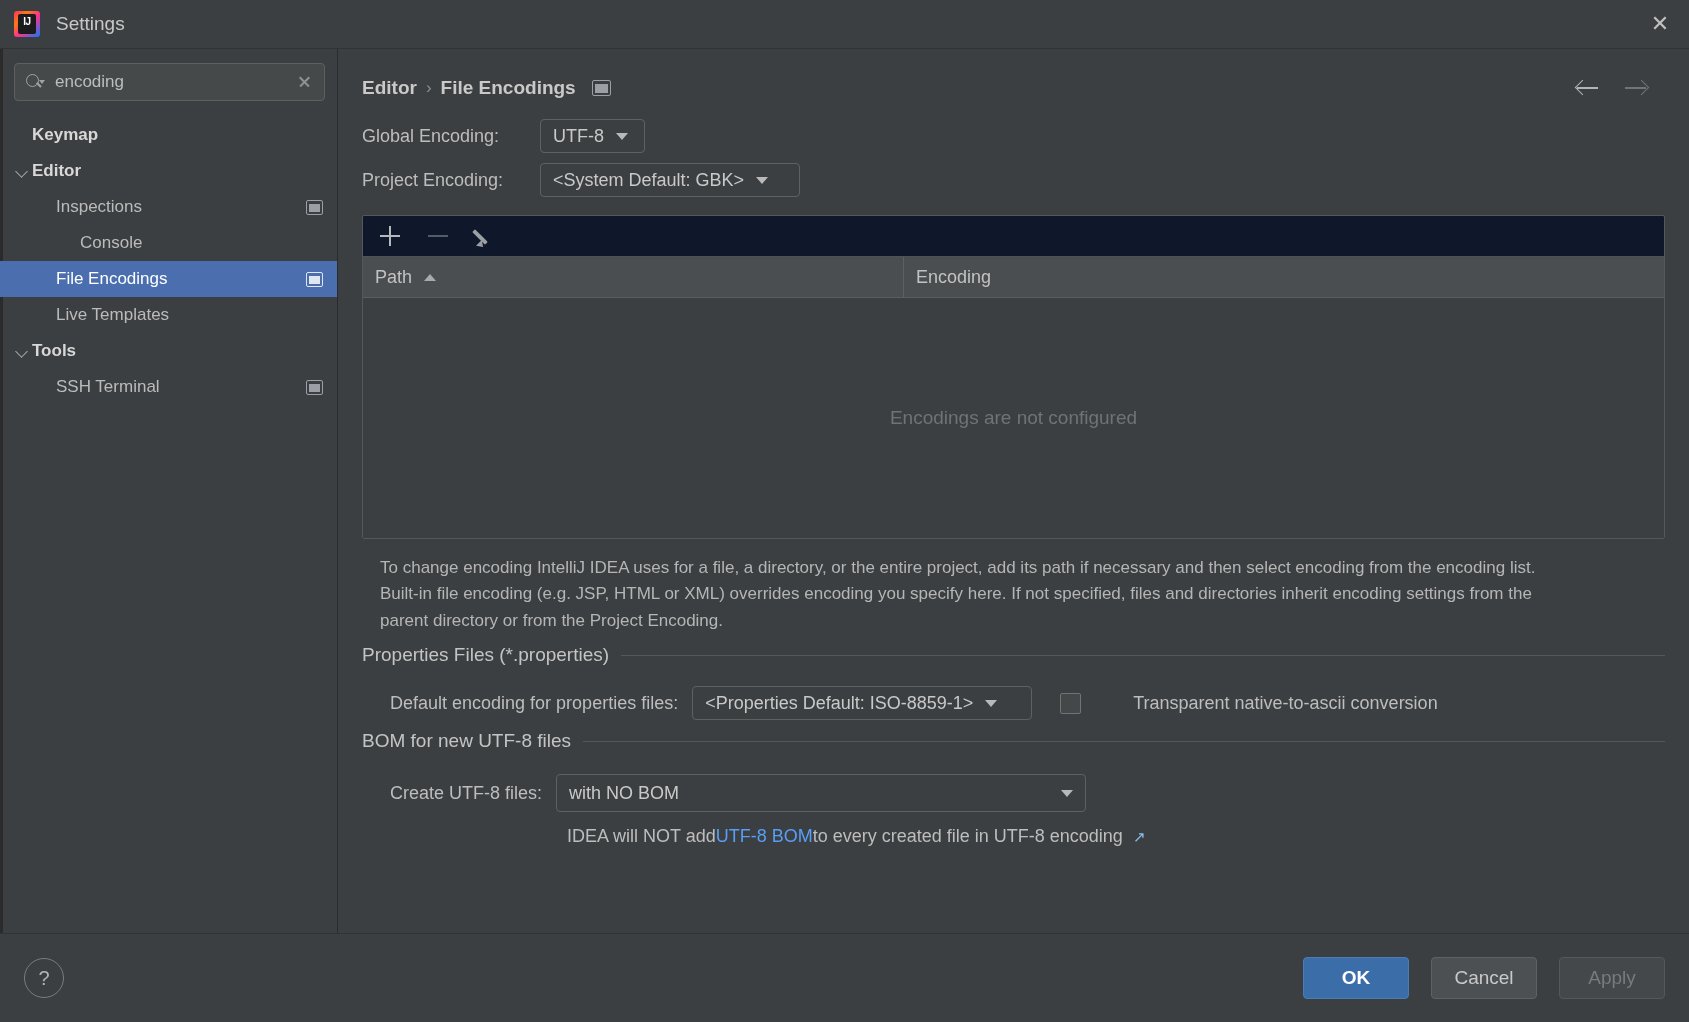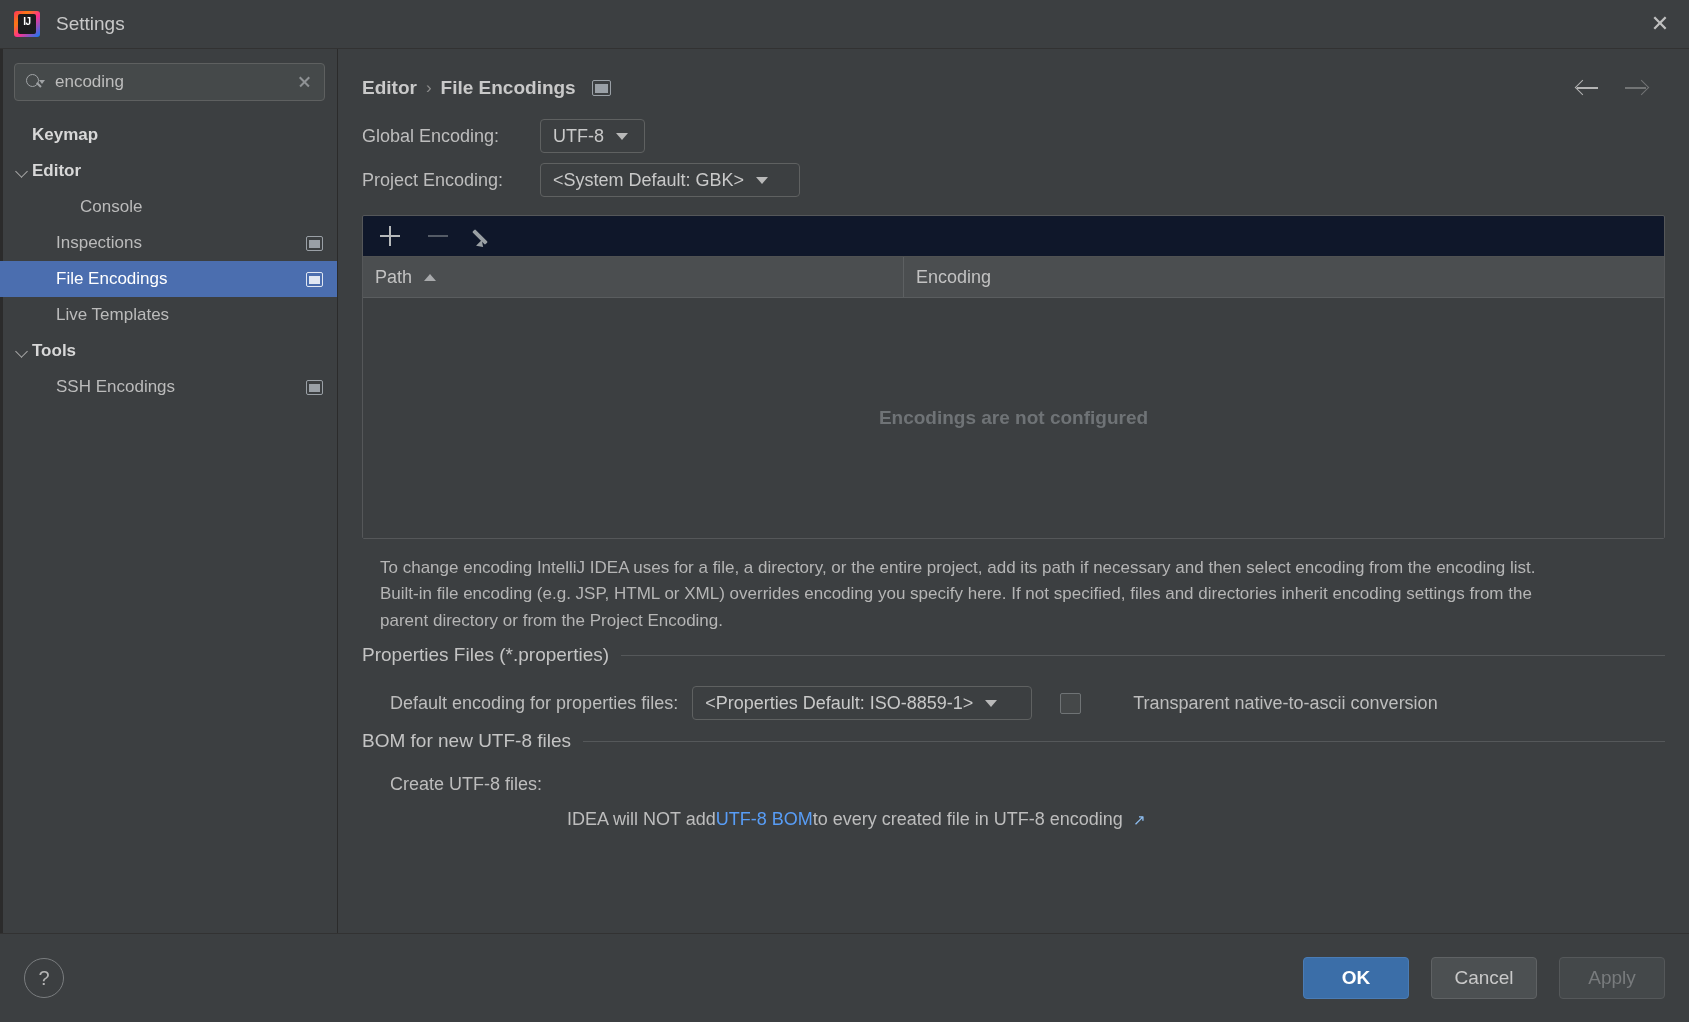--- a/index.html
+++ b/index.html
@@ -422,21 +422,20 @@
     border-left: 6px solid transparent;
     border-right: 6px solid transparent;
     border-bottom: 7px solid #a8aaac;
   }
   .table-body {
     flex: 1 1 auto;
     display: flex;
     align-items: center;
     justify-content: center;
     background: #3c3f41;
-    font-weight: bold;
   }
   .empty-text {
     font-size: 19px;
     color: #6f7376;
   }
 
   .desc {
     margin-top: 16px;
     font-size: 17px;
     line-height: 1.55;
@@ -613,45 +612,45 @@
       </div>
       <div class="tree" id="tree">
           <div class="tree-row bold" style="padding-left: 14px;">
             <span class="twisty"></span>
             <span class="lbl">Keymap</span>
           </div>
           <div class="tree-row bold" style="padding-left: 14px;">
             <span class="twisty open"></span>
             <span class="lbl">Editor</span>
           </div>
-          <div class="tree-row" style="padding-left: 62px;">
-            <span class="twisty"></span>
-            <span class="lbl">Console</span>
-          </div>
           <div class="tree-row" style="padding-left: 38px;">
             <span class="twisty"></span>
             <span class="lbl">Inspections</span>
             <span class="badge-icon"></span>
           </div>
+          <div class="tree-row" style="padding-left: 62px;">
+            <span class="twisty"></span>
+            <span class="lbl">Console</span>
+          </div>
           <div class="tree-row selected" style="padding-left: 38px;">
             <span class="twisty"></span>
             <span class="lbl">File Encodings</span>
             <span class="badge-icon"></span>
           </div>
           <div class="tree-row" style="padding-left: 38px;">
             <span class="twisty"></span>
             <span class="lbl">Live Templates</span>
           </div>
           <div class="tree-row bold" style="padding-left: 14px;">
             <span class="twisty open"></span>
             <span class="lbl">Tools</span>
           </div>
           <div class="tree-row" style="padding-left: 38px;">
             <span class="twisty"></span>
-            <span class="lbl">SSH Encodings</span>
+            <span class="lbl">SSH Terminal</span>
             <span class="badge-icon"></span>
           </div>
         </div>
     </div>
 
     <div class="content">
 
       <div class="breadcrumb">
         <span class="crumb">Editor</span>
         <span class="crumb sep">›</span>
@@ -729,20 +728,24 @@
           </div>
         </div>
 
         <div class="group-title-row">
           <span class="group-title">BOM for new UTF-8 files</span>
           <span class="group-line"></span>
         </div>
 
         <div class="bom-row">
           <div class="bom-label">Create UTF-8 files:</div>
+          <div class="combo bom">
+            <span class="val">with NO BOM</span>
+            <span class="tri"></span>
+          </div>
         </div>
 
         <div class="hint-row">
           <span>IDEA will NOT add </span>
           <span class="hint-link">UTF-8 BOM</span>
           <span> to every created file in UTF-8 encoding</span>
           <span class="ext-arrow">↗</span>
         </div>
 
       </div>

